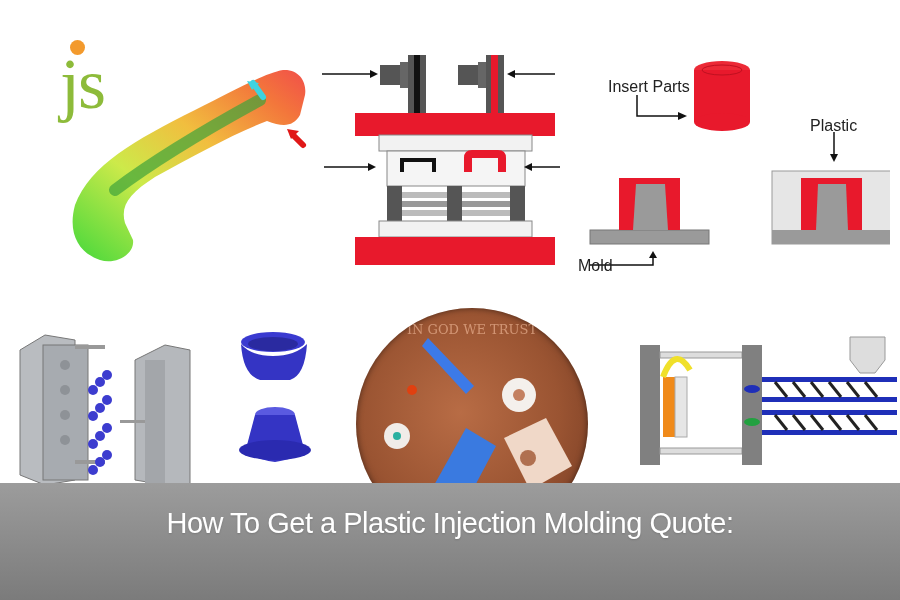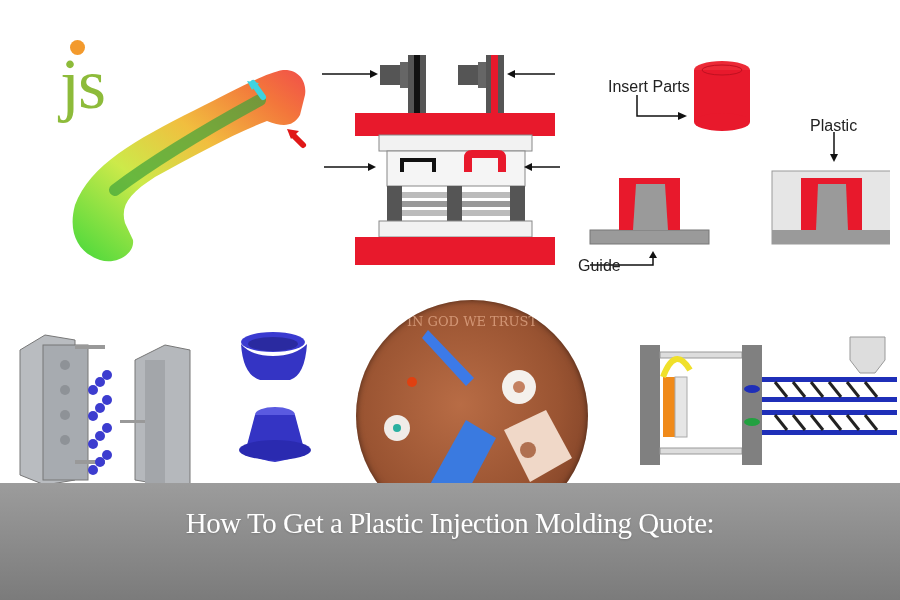--- a/index.html
+++ b/index.html
@@ -3,24 +3,24 @@
 <meta charset="utf-8">
 <style>
   html,body{margin:0;padding:0;}
   body{width:900px;height:600px;position:relative;overflow:hidden;background:#ffffff;font-family:"Liberation Sans",sans-serif;}
   .abs{position:absolute;}
   .logo{left:58px;top:36px;width:80px;height:90px;}
   .logo .dot{position:absolute;left:12px;top:4px;width:15px;height:15px;border-radius:50%;background:#f39a2d;}
   .logo .txt{position:absolute;left:2px;top:8px;font-family:"Liberation Serif",serif;font-size:72px;line-height:80px;color:#8dbb3a;letter-spacing:-2px;}
   .lbl{font-family:"Liberation Sans",sans-serif;font-size:16px;color:#222;position:absolute;}
   .banner{left:0;top:483px;width:900px;height:117px;background:linear-gradient(#9c9c9c,#7b7b7b);}
-  .banner .line{position:absolute;left:0;width:900px;text-align:center;color:#ffffff;font-family:Liberation Serif, serif;font-size:29px;letter-spacing:-0.5px;text-shadow:0 1px 2px rgba(0,0,0,0.15);}
+  .banner .line{position:absolute;left:0;width:900px;text-align:center;color:#ffffff;font-family:Liberation Sans, sans-serif;font-size:29px;letter-spacing:-0.5px;text-shadow:0 1px 2px rgba(0,0,0,0.15);}
   .banner .l1{top:24px;}
   .banner .l2{top:60px;}
-  .coin{left:356px;top:300px;width:232px;height:232px;border-radius:50%;background:radial-gradient(circle at 45% 45%,#b86c45 0%,#9a5432 55%,#6e3620 100%);box-shadow:inset 0 0 6px rgba(0,0,0,.5);overflow:hidden;}
+  .coin{left:356px;top:308px;width:232px;height:232px;border-radius:50%;background:radial-gradient(circle at 45% 45%,#b86c45 0%,#9a5432 55%,#6e3620 100%);box-shadow:inset 0 0 6px rgba(0,0,0,.5);overflow:hidden;}
 </style>
 </head>
 <body>
 
 <div class="abs logo">
   <div class="dot"></div>
   <div class="txt">js</div>
 </div>
 
 <svg class="abs" style="left:55px;top:55px" width="260" height="220">
@@ -93,21 +93,21 @@
       <polygon points="79,208 83,201 87,208" fill="#111"></polygon>
     <rect x="202" y="121" width="120" height="73" fill="#e6e6e6" stroke="#999"></rect>
     <rect x="202" y="180" width="120" height="14" fill="#9a9a9a"></rect>
     <path d="M231,180 L231,128 L292,128 L292,180Z" fill="#e8192c"></path>
     <path d="M246,180 L248,134 L276,134 L278,180Z" fill="#9a9a9a"></path>
     <line x1="264" y1="82" x2="264" y2="105" stroke="#111" stroke-width="1.5"></line>
       <polygon points="260,104 264,112 268,104" fill="#111"></polygon>
   </svg>
   <span class="lbl" style="left:38px;top:28px">Insert Parts</span>
   <span class="lbl" style="left:240px;top:67px">Plastic</span>
-  <span class="lbl" style="left:8px;top:207px">Guide</span>
+  <span class="lbl" style="left:8px;top:207px">Mold</span>
 </div>
 
 <svg class="abs" style="left:15px;top:320px" width="180" height="165">
   <polygon points="5,30 30,15 60,20 60,160 30,165 5,155" fill="#b9bcc0" stroke="#777"></polygon>
   <rect x="28" y="25" width="45" height="135" fill="#a7abb0" stroke="#777"></rect>
   <g fill="#8e9297">
       <circle cx="50" cy="45" r="5"></circle>
       <circle cx="50" cy="70" r="5"></circle>
       <circle cx="50" cy="95" r="5"></circle>
       <circle cx="50" cy="120" r="5"></circle>

